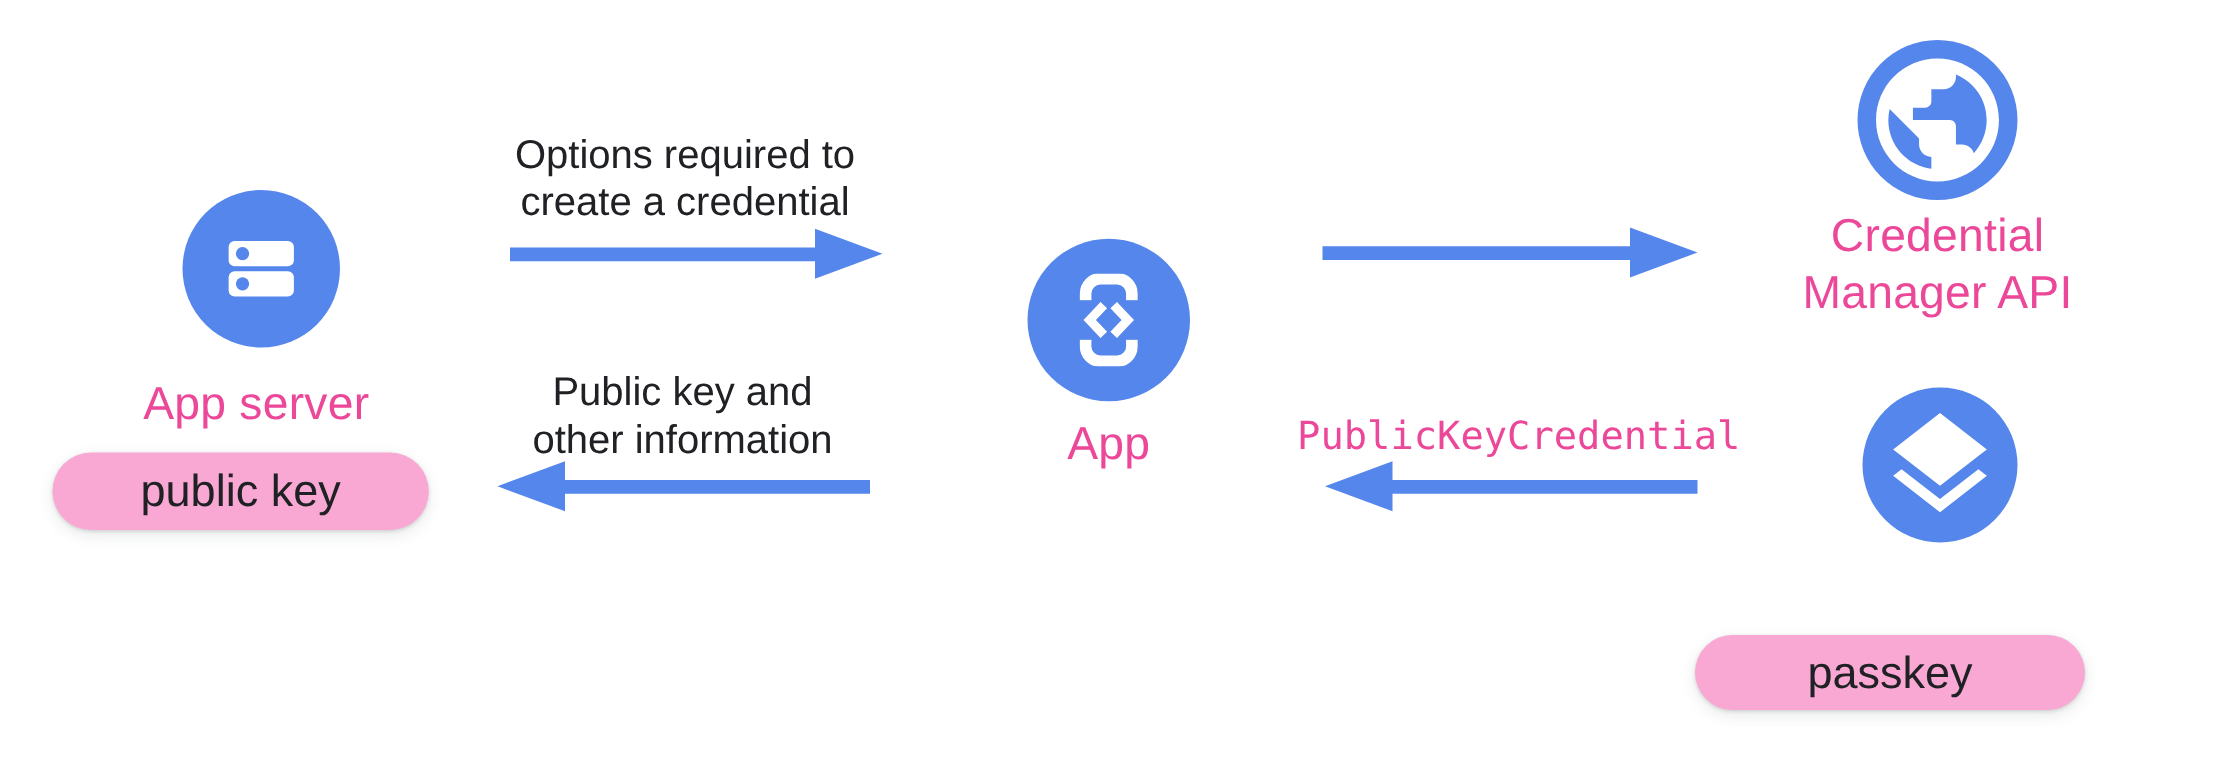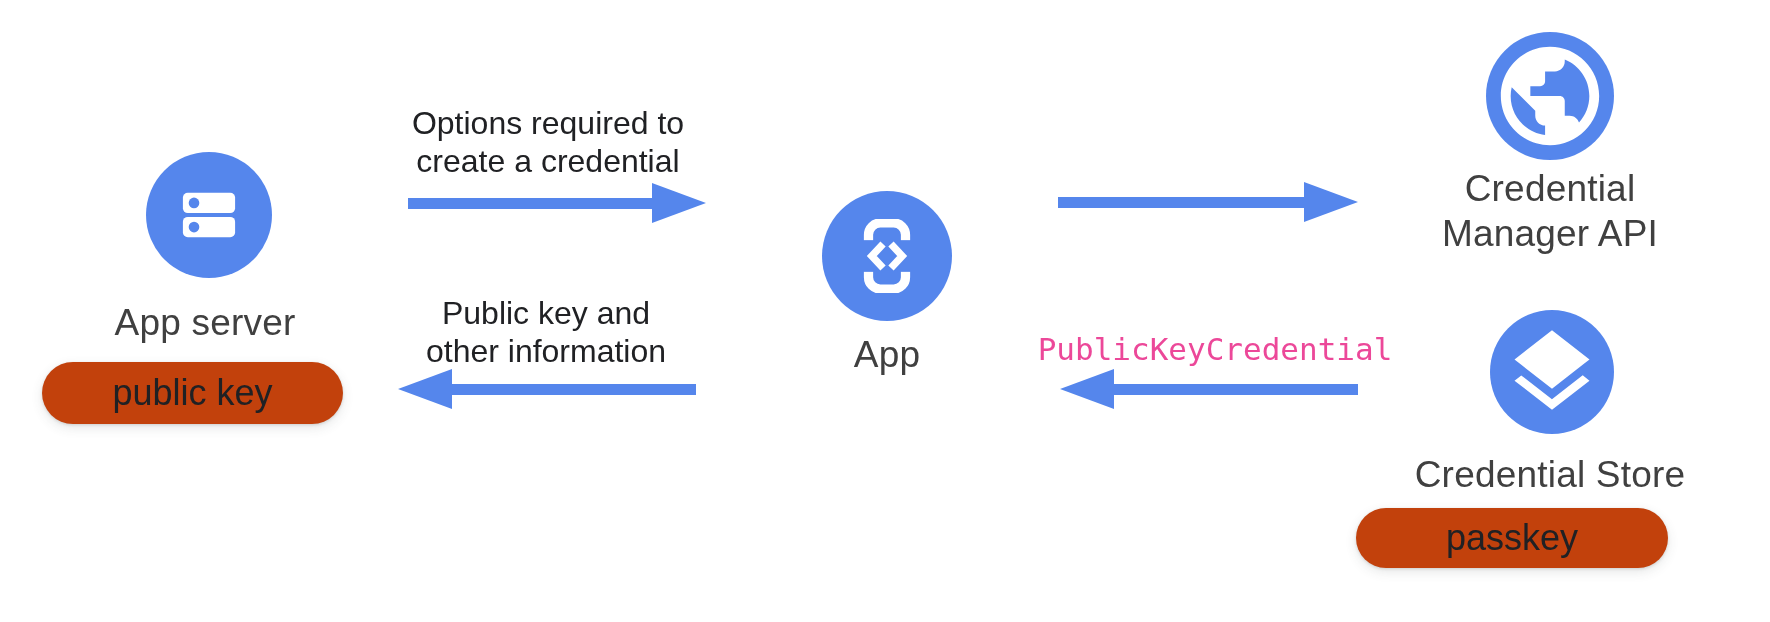--- a/index.html
+++ b/index.html
@@ -6,32 +6,32 @@
   .canvas {
     position:relative; width:1770px; height:622px; background:#ffffff;
     font-family:"Liberation Sans", sans-serif; color:#202124; overflow:hidden;
   }
   .circle {
     position:absolute; border-radius:50%; background:#5586EC;
     display:flex; align-items:center; justify-content:center;
   }
   .node-label {
     position:absolute; text-align:center; font-size:37px; font-weight:500;
-    line-height:45px; color:#404040; white-space:pre-line; letter-spacing:0.2px;
+    line-height:45px; color:#ec4899; white-space:pre-line; letter-spacing:0.2px;
   }
   .arrow-label {
     position:absolute; text-align:center; font-size:32px; font-weight:400;
     line-height:38px; color:#202124; white-space:pre-line;
   }
   .mono-label {
     position:absolute; text-align:center; font-size:31px;
     font-family:"DejaVu Sans Mono", monospace; color:#ec4899; white-space:nowrap;
   }
   .pill {
-    position:absolute; background:#c2410c; border-radius:32px;
+    position:absolute; background:#f9a8d4; border-radius:32px;
     display:flex; align-items:center; justify-content:center;
     font-size:36px; font-weight:500; color:#202124;
     box-shadow:0 1px 3px rgba(60,64,67,.18), 0 4px 12px rgba(60,64,67,.12);
   }
   .shaft { position:absolute; height:11px; background:#5586EC; }
   .head-right {
     position:absolute; width:0; height:0;
     border-top:20px solid transparent; border-bottom:20px solid transparent;
     border-left:54px solid #5586EC;
   }
@@ -93,18 +93,17 @@
     </svg>
   </div>
   <div class="node-label" style="left:1400px; top:166px; width:300px;">Credential
 Manager API</div>
 
   <div class="circle" style="left:1490px; top:310px; width:124px; height:124px;">
     <svg width="100" height="100" viewBox="0 0 24 24">
       <path fill="#ffffff" d="M11.99 18.54l-7.37-5.73L3 14.07l9 7 9-7-1.63-1.27-7.38 5.74zM12 16l7.36-5.73L21 9l-9-7-9 7 1.63 1.27L12 16z"></path>
     </svg>
   </div>
-  <div class="node-label" style="left:1400px; top:452px; width:300px;">Credential Store</div>
   <div class="pill" style="left:1356px; top:508px; width:312px; height:60px;">
     <span>passkey</span>
   </div>
 
 </div>
 
 </body></html>

